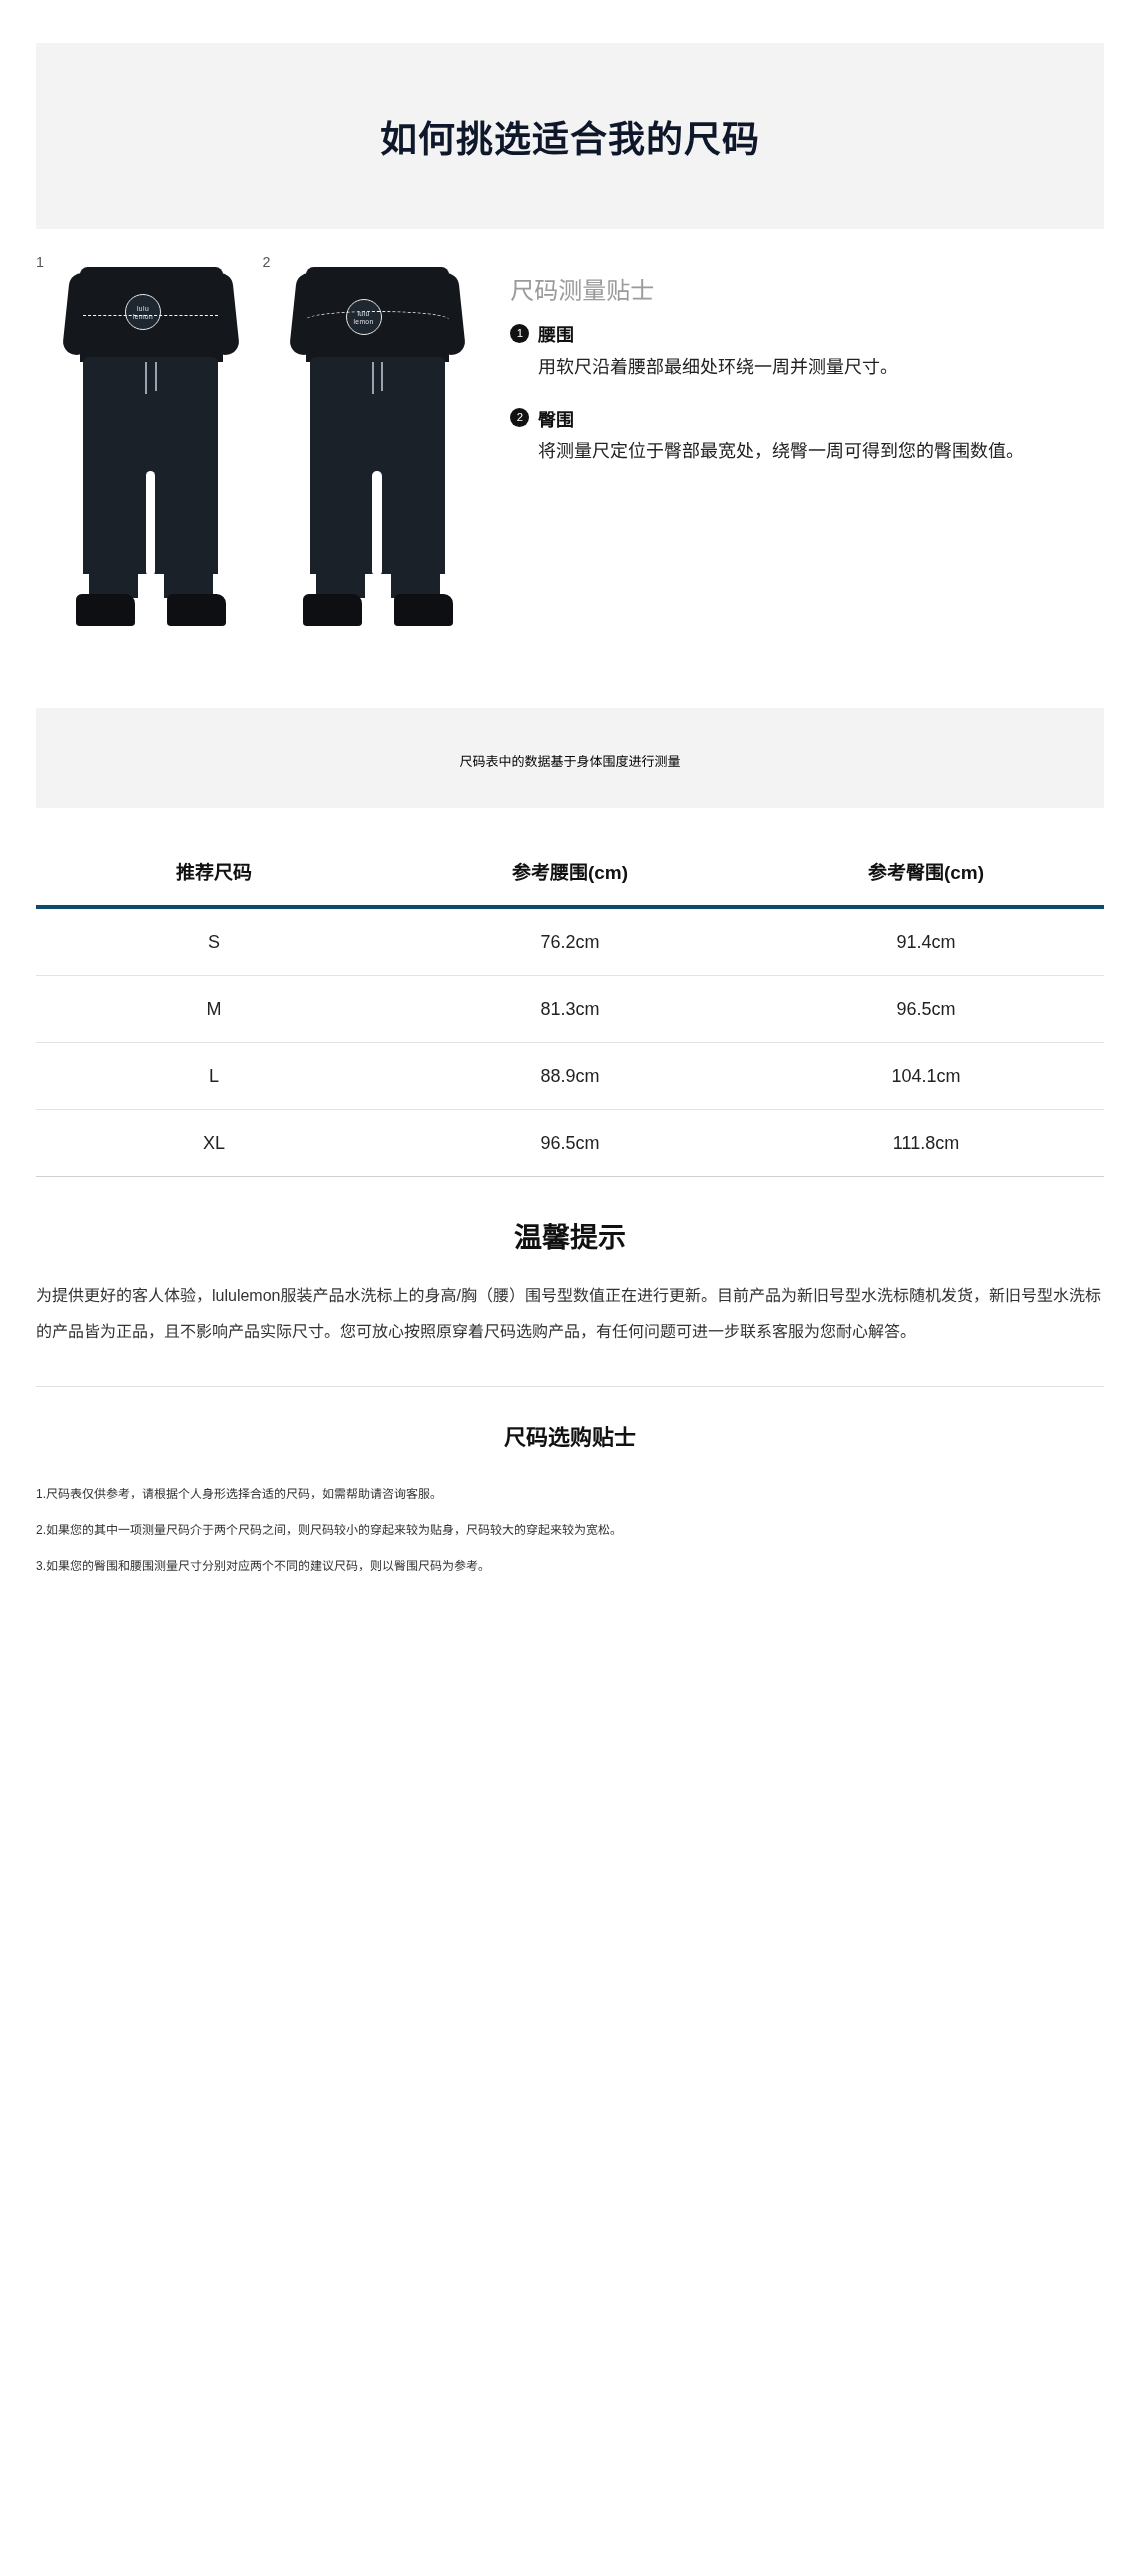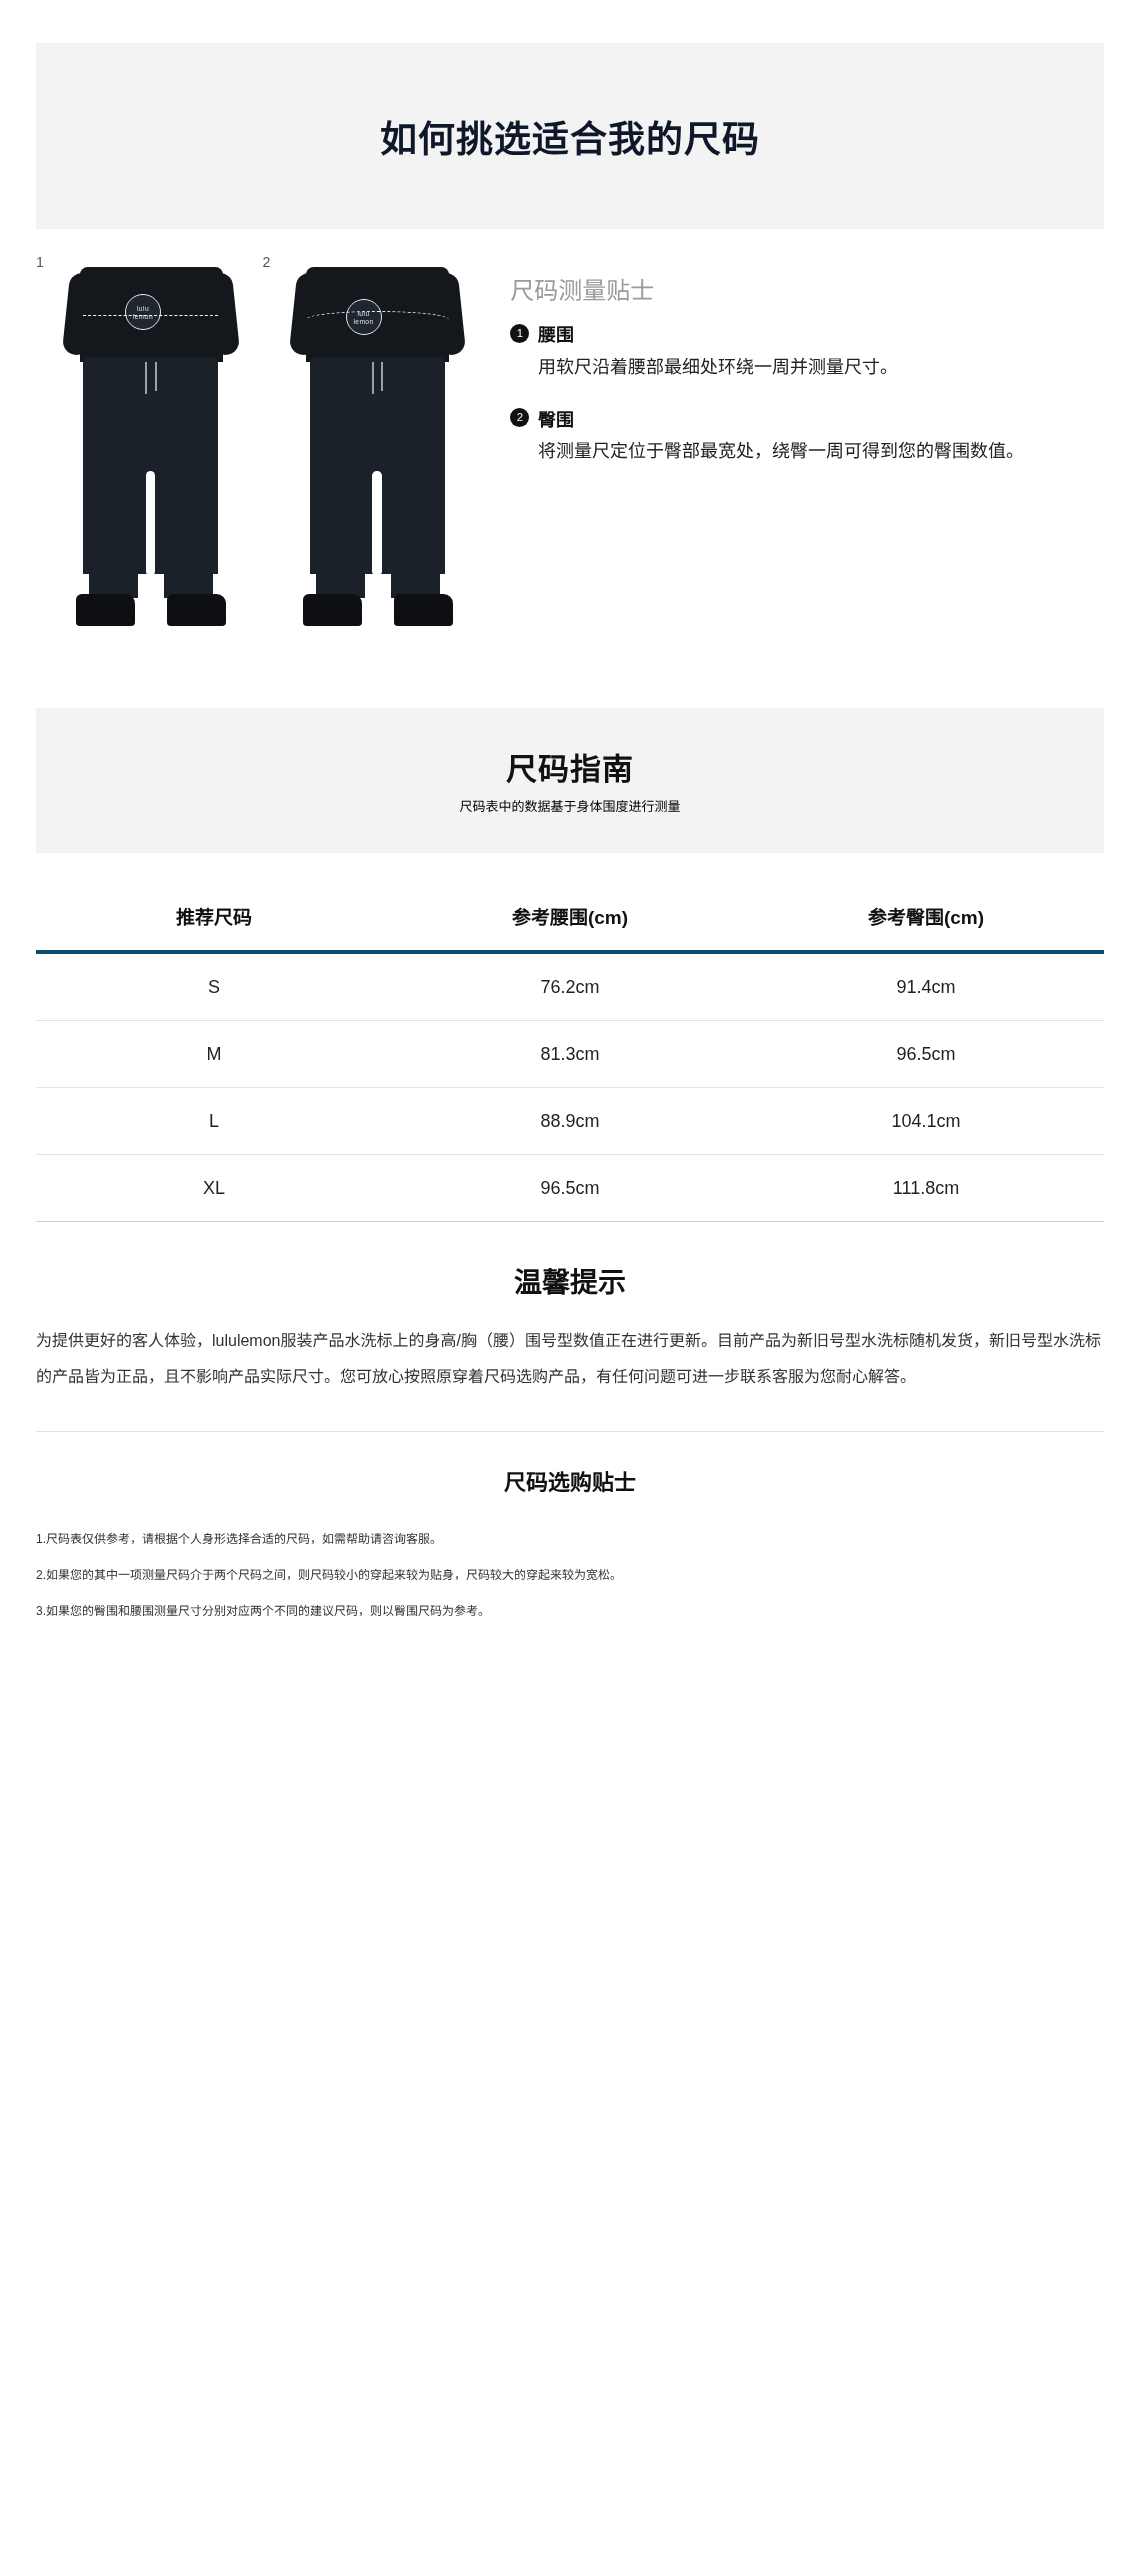--- a/index.html
+++ b/index.html
@@ -379,21 +379,20 @@
         <div class="tip-head">
           <span class="dot-num">2</span>
           <span class="tip-title">臀围</span>
         </div>
         <div class="tip-desc">将测量尺定位于臀部最宽处，绕臀一周可得到您的臀围数值。</div>
       </div>
     </div>
   </div>
 
   <div class="guide-band">
-    <div class="guide-title">尺码指南</div>
     <div class="guide-sub">尺码表中的数据基于身体围度进行测量</div>
   </div>
 
   <div class="table-wrap">
     <table class="size-table">
       <thead>
         <tr>
           <th>推荐尺码</th>
           <th>参考腰围(cm)</th>
           <th>参考臀围(cm)</th>

